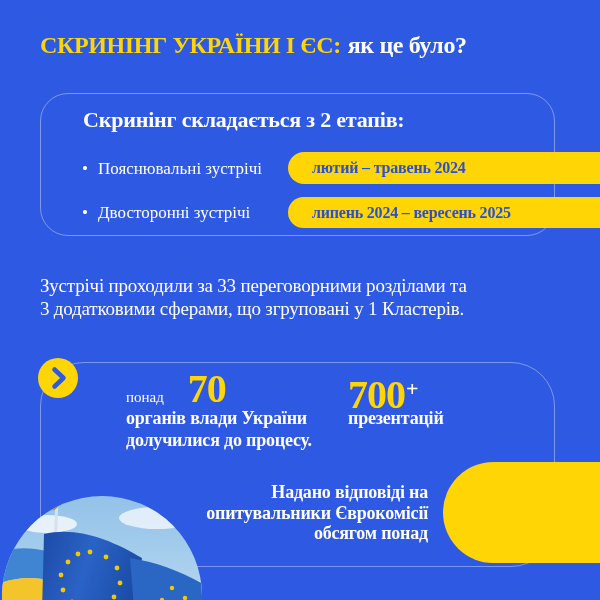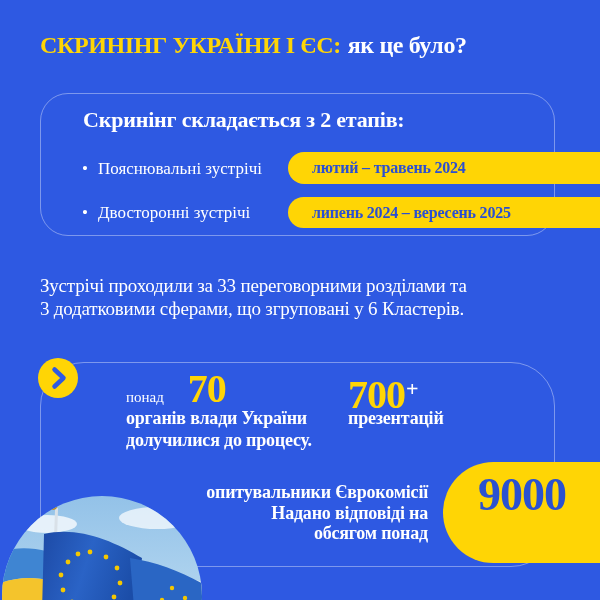--- a/index.html
+++ b/index.html
@@ -71,21 +71,21 @@
   <div class="bullet-row r2">
     <span>•</span>
     <span>Двосторонні зустрічі</span>
   </div>
   <div class="pill p2">
     <span>липень 2024 – вересень 2025</span>
   </div>
 
   <div class="intro">
     <div>Зустрічі проходили за 33 переговорними розділами та</div>
-    <div>3 додатковими сферами, що згруповані у 6 Кластерів.</div>
+    <div>3 додатковими сферами, що згруповані у 1 Кластерів.</div>
   </div>
 
   <div class="card stats"></div>
 
   <div class="chev">
     <svg width="40" height="40" viewBox="0 0 40 40">
       <polyline points="16.5,11.5 25.5,20 16.5,28.5" fill="none" stroke="#2e59e2" stroke-width="4.5" stroke-linecap="round" stroke-linejoin="round"></polyline>
     </svg>
   </div>
 
@@ -99,27 +99,26 @@
   </div>
 
   <div class="stat-top s2">
     <span class="stat-value"><span>700</span><span class="stat-plus">+</span></span>
   </div>
   <div class="stat-desc d2">
     <div>презентацій</div>
   </div>
 
   <div class="survey">
+    <div>Надано відповіді на</div>
     <div>опитувальники Єврокомісії</div>
-    <div>Надано відповіді на</div>
     <div>обсягом понад</div>
   </div>
 
   <div class="pages-tab">
-    <div class="pages-value">9000</div>
   </div>
 
   <div class="photo">
     <svg width="200" height="200" viewBox="0 0 200 200">
       <defs>
         <linearGradient id="sky" x1="0" y1="0" x2="0" y2="1">
           <stop offset="0" stop-color="#93c2e8"></stop>
           <stop offset="0.6" stop-color="#b8d9f1"></stop>
           <stop offset="1" stop-color="#ddeefb"></stop>
         </linearGradient>

